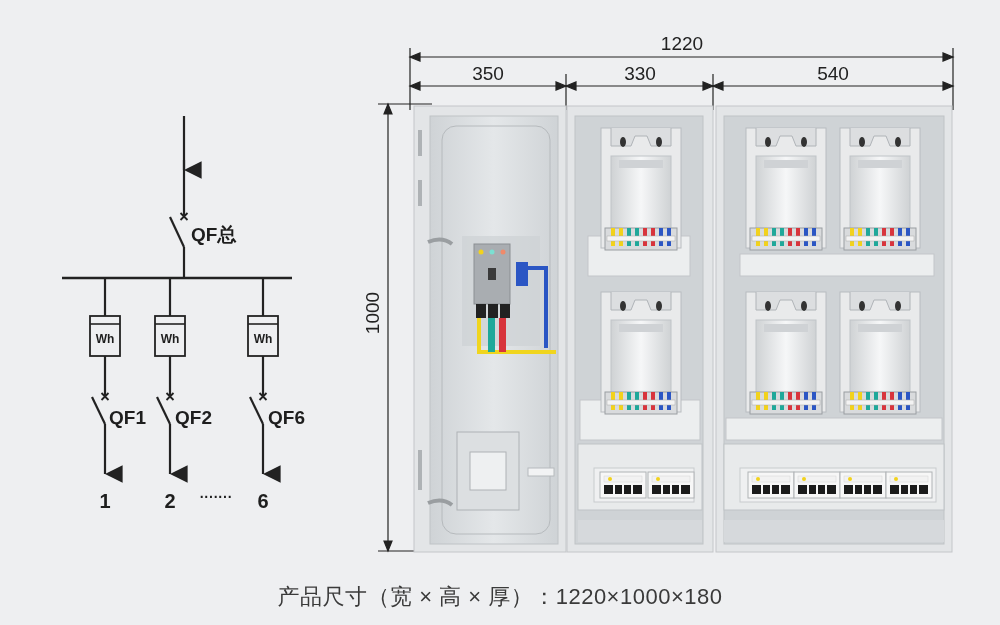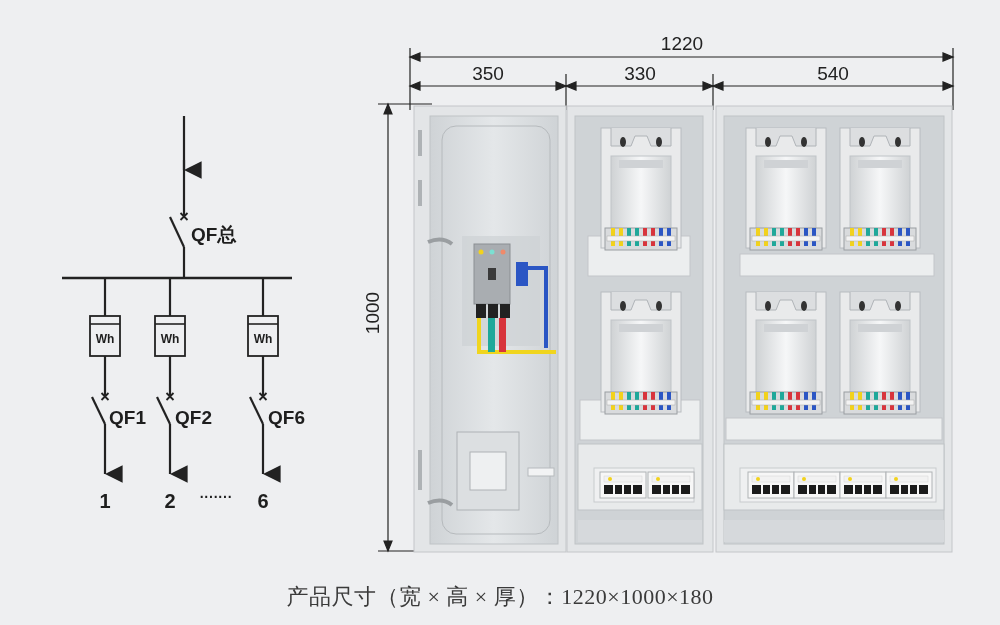--- a/index.html
+++ b/index.html
@@ -6,21 +6,21 @@
   body {
     width: 1000px; height: 625px; overflow: hidden;
     background: #eeeff1;
     font-family: "Liberation Sans", "DejaVu Sans", sans-serif;
     position: relative;
   }
   .canvas { position: absolute; left: 0; top: 0; width: 1000px; height: 625px; }
   svg text { font-family: "Liberation Sans", "DejaVu Sans", sans-serif; }
   .caption {
     position: absolute; left: 0; width: 1000px; top: 582px;
-    text-align: center; font-size: 22px; color: #3a3a3a; letter-spacing: 0.5px; font-family: Liberation Serif, serif;
+    text-align: center; font-size: 22px; color: #3a3a3a; letter-spacing: 0.5px;
   }
 </style>
 </head>
 <body>
 
 <svg class="canvas" width="1000" height="625" viewBox="0 0 1000 625" xmlns="http://www.w3.org/2000/svg">
   <defs>
     <marker id="arrowDown" viewBox="0 0 10 10" refX="5" refY="10" markerWidth="8" markerHeight="10" orient="auto">
       <path d="M0,0 L10,0 L5,10 z" fill="#222"></path>
     </marker>

